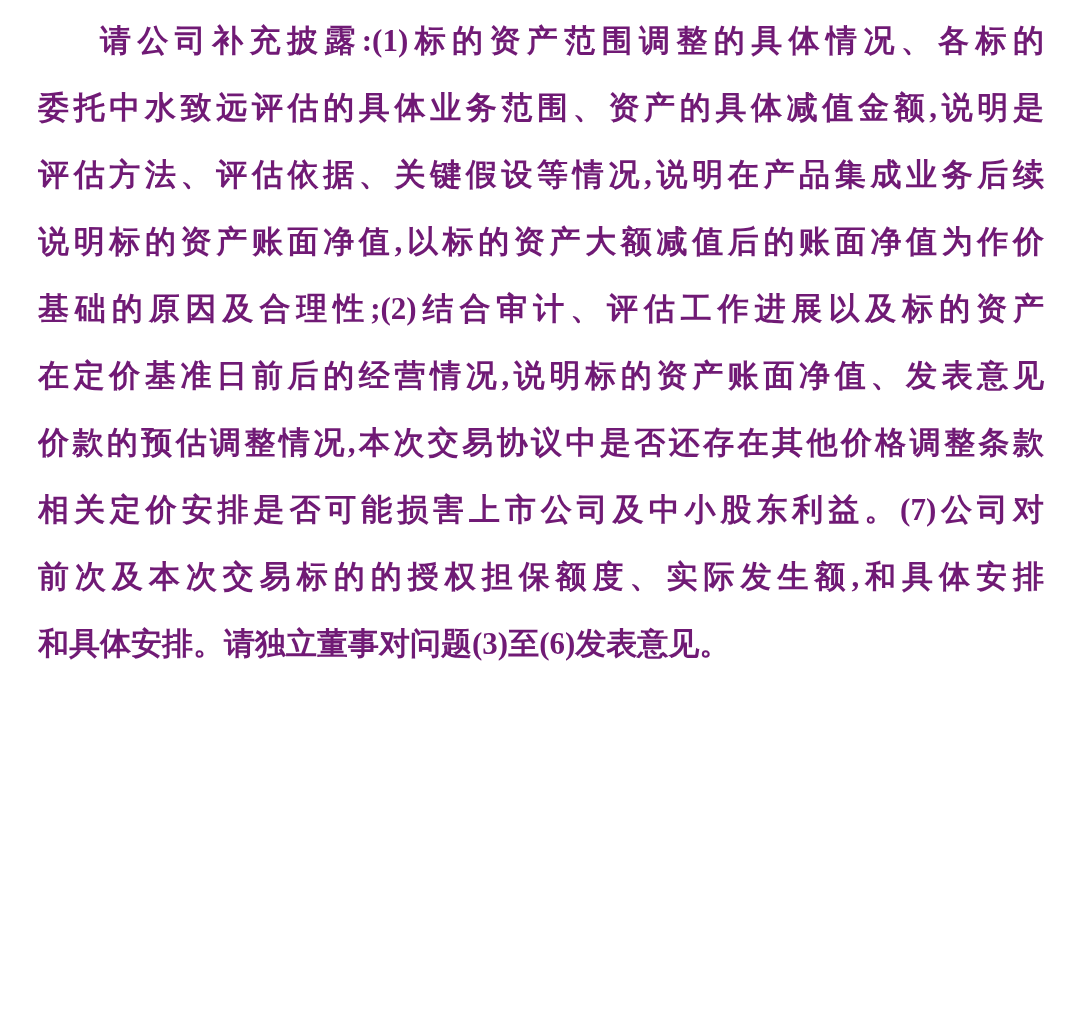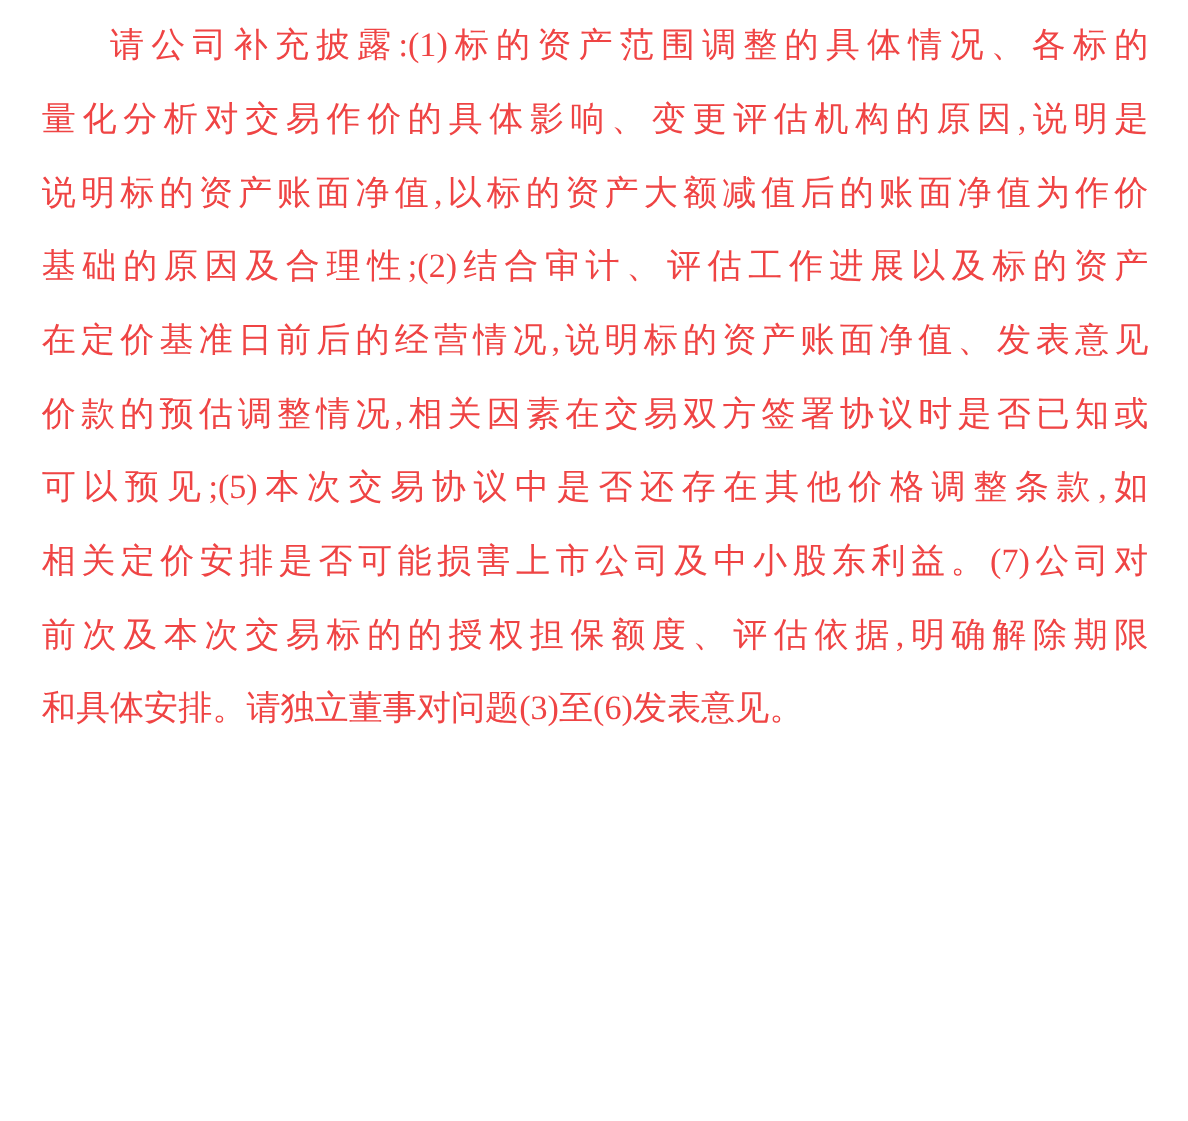--- a/index.html
+++ b/index.html
@@ -15,23 +15,23 @@
     background: #ffffff;
     overflow: hidden;
   }
   .paragraph {
     width: 100%;
   }
   .line {
     height: 67px;
     line-height: 67px;
     font-size: 31px;
-    color: #ef4444;
+    color: #701a75;
     font-family: "Liberation Serif", "DejaVu Serif", serif;
-    font-weight: 400;
+    font-weight: 700;
     text-align: justify;
     text-align-last: justify;
     -moz-text-align-last: justify;
     overflow: hidden;
     white-space: nowrap;
   }
   .line.first-line {
     text-indent: 2em;
   }
   .line.last-line {
@@ -39,23 +39,23 @@
     text-align-last: left;
     -moz-text-align-last: left;
   }
 </style>
 </head>
 <body>
 
 <div class="page">
   <div class="paragraph">
     <div class="line first-line">请公司补充披露:(1)标的资产范围调整的具体情况、各标的</div>
-    <div class="line">量化分析对交易作价的具体影响、变更评估机构的原因,说明是</div>
+    <div class="line">委托中水致远评估的具体业务范围、资产的具体减值金额,说明是</div>
+    <div class="line">评估方法、评估依据、关键假设等情况,说明在产品集成业务后续</div>
     <div class="line">说明标的资产账面净值,以标的资产大额减值后的账面净值为作价</div>
     <div class="line">基础的原因及合理性;(2)结合审计、评估工作进展以及标的资产</div>
     <div class="line">在定价基准日前后的经营情况,说明标的资产账面净值、发表意见</div>
-    <div class="line">价款的预估调整情况,相关因素在交易双方签署协议时是否已知或</div>
-    <div class="line">可以预见;(5)本次交易协议中是否还存在其他价格调整条款,如</div>
+    <div class="line">价款的预估调整情况,本次交易协议中是否还存在其他价格调整条款</div>
     <div class="line">相关定价安排是否可能损害上市公司及中小股东利益。(7)公司对</div>
-    <div class="line">前次及本次交易标的的授权担保额度、评估依据,明确解除期限</div>
+    <div class="line">前次及本次交易标的的授权担保额度、实际发生额,和具体安排</div>
     <div class="line last-line">和具体安排。请独立董事对问题(3)至(6)发表意见。</div>
   </div>
 </div>
 
 </body></html>

